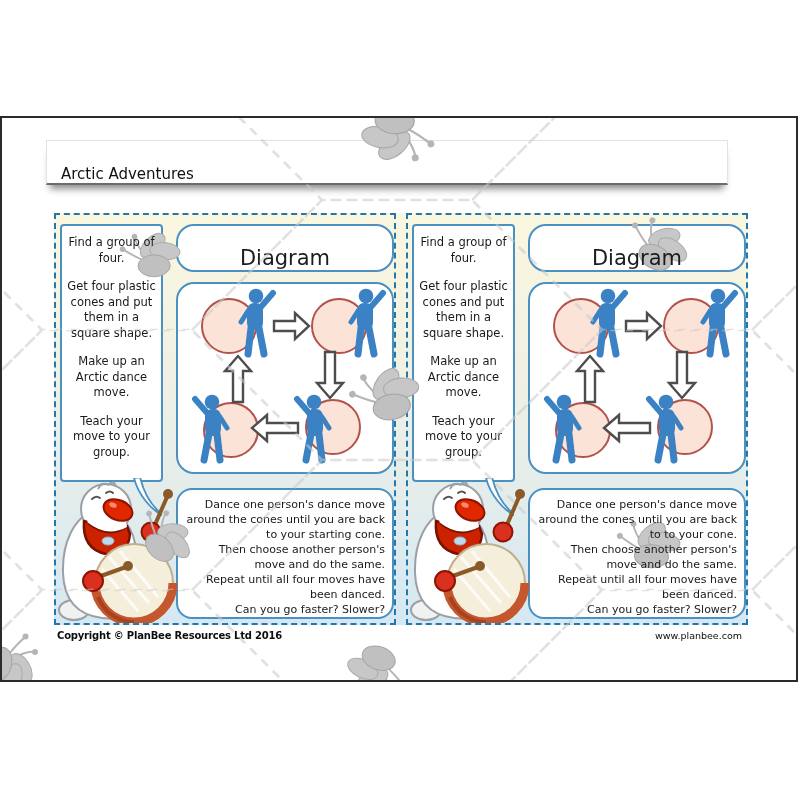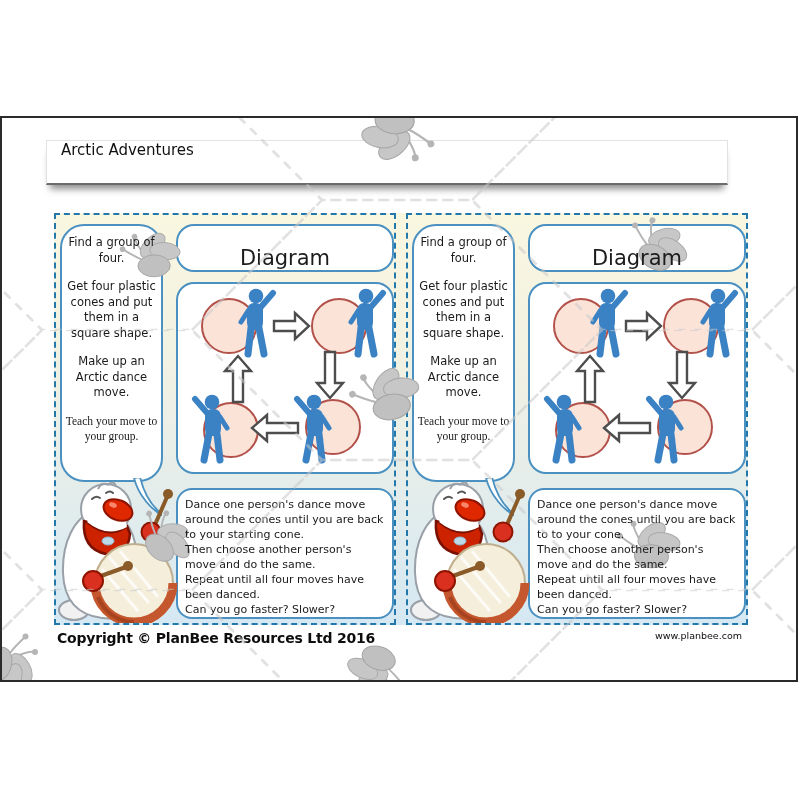--- a/index.html
+++ b/index.html
@@ -4,58 +4,58 @@
 <style>
   * { box-sizing: border-box; margin: 0; padding: 0; }
   html,body { width:800px; height:800px; background:#ffffff; overflow:hidden;
               font-family:"DejaVu Sans", sans-serif; }
   .slide { position:absolute; left:0; top:116px; width:798px; height:566px;
            border:2px solid #2b2b2b; background:#ffffff; overflow:hidden; }
 
   
   .header-bar { position:absolute; left:44px; top:22px; width:682px; height:45px;
                 background:#ffffff; border:1px solid #e2e2e2; border-bottom:2px solid #6b6b6b;
-                box-shadow:0 8px 7px -4px rgba(0,0,0,0.45); display:flex; align-items:flex-start;
+                box-shadow:0 8px 7px -4px rgba(0,0,0,0.45); display:flex; align-items:flex-end;
                 justify-content:space-between; padding:0 20px 0 14px; }
   .header-bar span { position:relative; z-index:40; font-size:15px; color:#111; }
 
   
   .cards-strip { position:absolute; left:52px; top:95px; width:694px; height:412px;
                  background:linear-gradient(to bottom,#faf7e0 0%,#f0f1e4 40%,#d5e8f3 100%); }
   .card { position:absolute; top:0; width:342px; height:412px;
           border:2px dashed #2278aa; background:transparent; }
   .card.left  { left:0; }
   .card.right { left:352px; }
 
   .bubble { position:absolute; left:4px; top:9px; width:103px; height:258px;
-            background:#ffffff; border:2px solid #4a90c0; border-radius:24px;
+            background:#ffffff; border:2px solid #4a90c0; border-radius:4px;
             padding:9px 3px; text-align:center; }
   .bubble p { position:relative; z-index:40; font-size:11.5px; line-height:15.5px;
               color:#1a1a1a; margin-bottom:13px; }
-  .bubble p:last-child { margin-bottom:16px;font-family:Liberation Serif, serif; }
+  .bubble p:last-child { margin-bottom:16px; }
   .bubble-tail { position:absolute; left:70px; top:263px; width:36px; height:42px; }
 
   .titlebox { position:absolute; left:120px; top:9px; width:218px; height:48px;
               background:#ffffff; border:2px solid #4a90c0; border-radius:18px;
               display:flex; align-items:flex-end; justify-content:center; }
   .titlebox span { position:relative; z-index:40; font-size:21px; color:#1c1c1c; }
 
   .diagrambox { position:absolute; left:120px; top:67px; width:218px; height:192px;
                 background:#ffffff; border:2px solid #4a90c0; border-radius:18px; overflow:hidden; }
   .diagrambox svg { display:block; width:100%; height:100%; }
 
   .textbox { position:absolute; left:120px; top:273px; width:218px; height:131px;
              background:#ffffff; border:2px solid #4a90c0; border-radius:16px;
-             padding:7px 7px; text-align:left; }
+             padding:7px 7px; text-align:right; }
   .textbox p { position:relative; z-index:40; font-size:11px; line-height:15px; color:#1a1a1a; }
 
   .snowman { position:absolute; left:-2px; top:262px; width:124px; height:146px; }
 
   
-  .footer-copy { position:absolute; left:55px; top:512px; font-size:14px; font-weight:bold;
+  .footer-copy { position:absolute; left:55px; top:512px; font-size:10px; font-weight:bold;
                  color:#0d0d0d; z-index:40; letter-spacing:-0.2px; }
   .footer-web  { position:absolute; right:54px; top:512px; font-size:9.5px; font-weight:normal;
                  color:#0d0d0d; z-index:40; }
 
   .bee-layer { position:absolute; left:0; top:0; width:798px; height:566px; z-index:30;
                pointer-events:none; }
   .hex-overlay { position:absolute; left:0; top:0; width:798px; height:566px; z-index:50;
                  opacity:0.55; pointer-events:none; }
 </style>
 </head>

